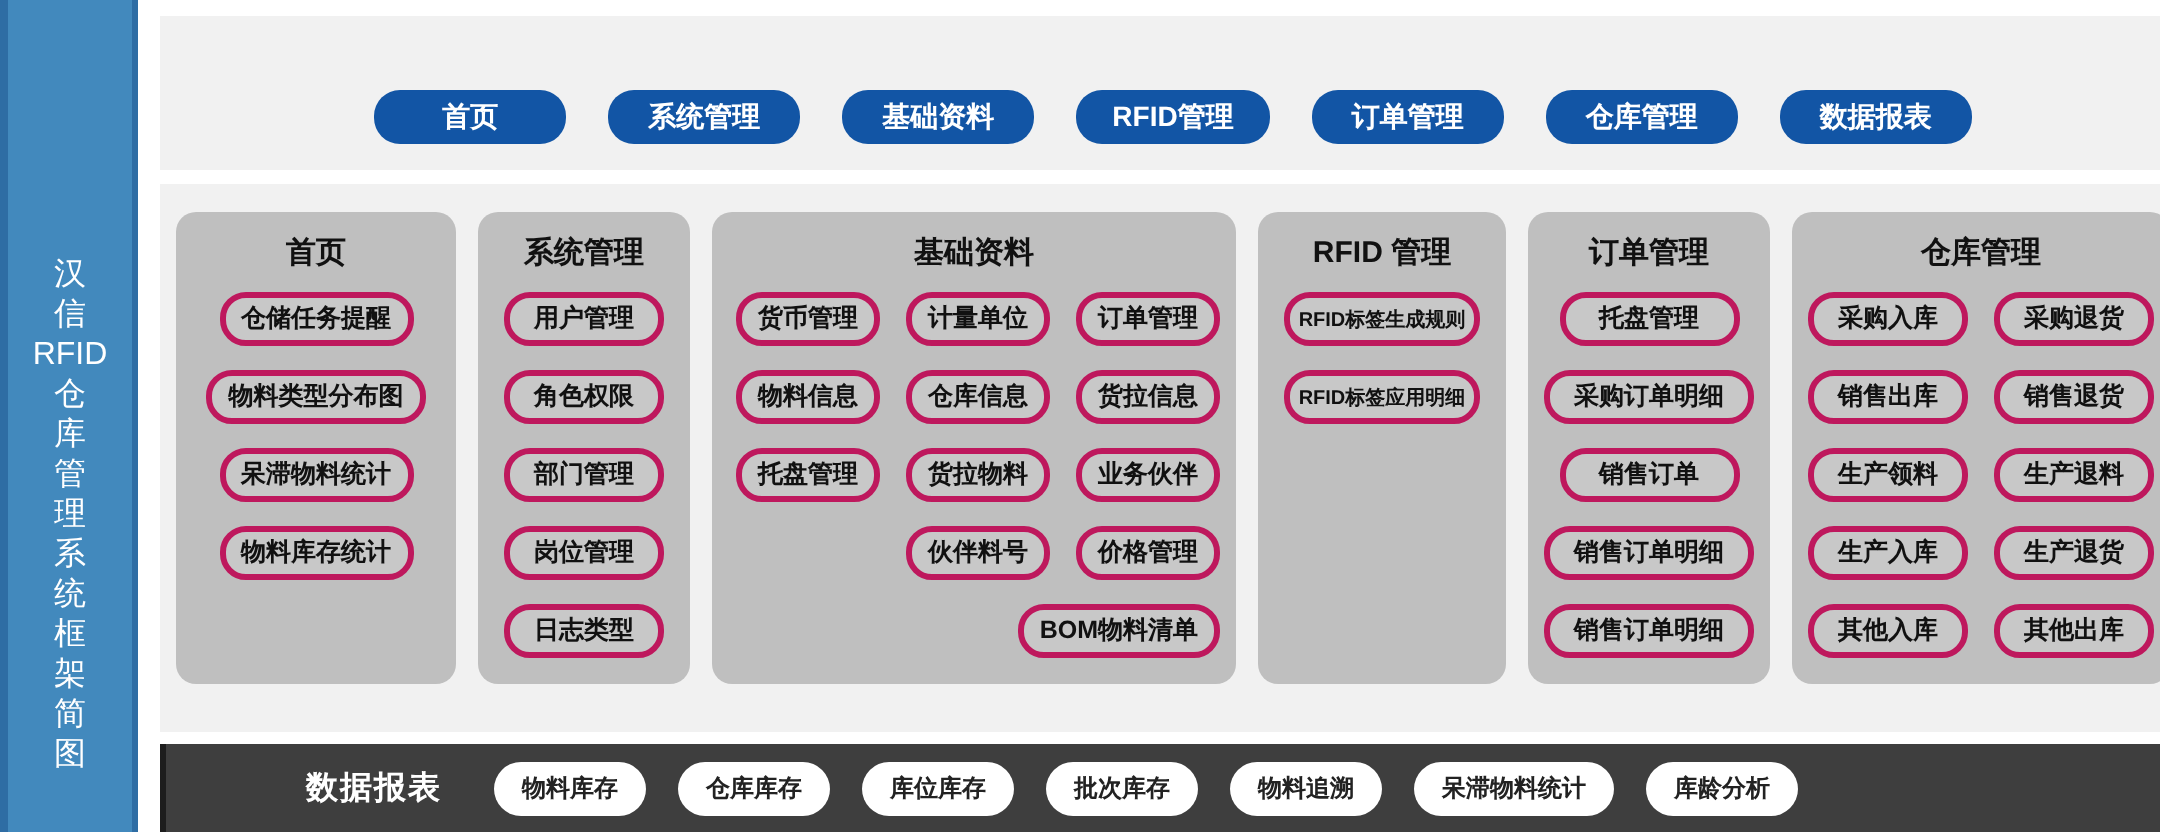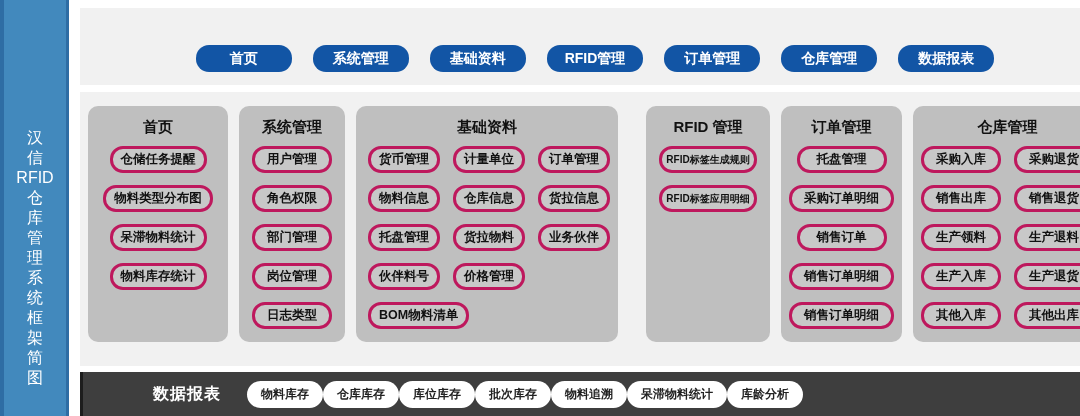--- a/index.html
+++ b/index.html
@@ -51,32 +51,32 @@
     display:flex; justify-content:center; align-items:stretch;
     gap:11px; padding:14px 8px 24px;
   }
   .module {
     background:var(--module-gray,#bfbfbf); border-radius:10px;
     padding:8px 8px 12px; display:flex; flex-direction:column;
   }
   .module:nth-child(1){ flex:0 0 140px; }
   .module:nth-child(2){ flex:0 0 106px; }
   .module:nth-child(3){ flex:0 0 262px; }
-  .module:nth-child(4){ flex:0 0 124px;margin-left:17px; }
+  .module:nth-child(4){ flex:0 0 124px; }
   .module:nth-child(5){ flex:0 0 118px; }
   .module:nth-child(6){ flex:0 0 184px; }
   .module-title {
     font-size:15px; font-weight:bold; color:#111111;
     text-align:center; height:26px; line-height:26px;
     margin-bottom:6px; white-space:nowrap;
   }
   .module-row {
     display:flex; justify-content:center; gap:13px; margin-bottom:12px;
   }
-  .module:nth-child(3) .module-row { justify-content:flex-start; padding-left:4px; }
+  .module:nth-child(3) .module-row { justify-content:flex-end; padding-left:4px; }
   .module-btn {
     background:var(--module-button-gray,#c8c8c8);
     border:3px solid #be185d; border-radius:13px;
     height:27px; padding:0 12px;
     font-size:12.5px; font-weight:bold; color:#111111;
     white-space:nowrap; font-family:inherit; cursor:pointer;
   }
   .module:nth-child(1) .module-btn { padding:0 8px; }
   .module:nth-child(3) .module-btn { padding:0 8px; }
   .module:nth-child(4) .module-btn { font-size:10px; padding:0 4px; }
@@ -86,21 +86,21 @@
   .reports-bar {
     margin-top:6px; height:44px;
     background:var(--dark-bar,#3e3e3e);
     border-left:3px solid #1d1d1d;
     display:flex; align-items:center; padding-left:70px;
   }
   .reports-label {
     color:#ffffff; font-size:16px; font-weight:bold;
     letter-spacing:1px; margin-right:26px; white-space:nowrap;
   }
-  .report-buttons { display:flex; }
+  .report-buttons { display:flex; gap:16px; }
   .report-btn {
     background:#ffffff; color:#222222;
     border:none; border-radius:14px; height:27px; padding:0 14px;
     font-size:12px; font-weight:bold; white-space:nowrap;
     font-family:inherit; cursor:pointer;
   }
 </style>
 </head>
 <body>
 

